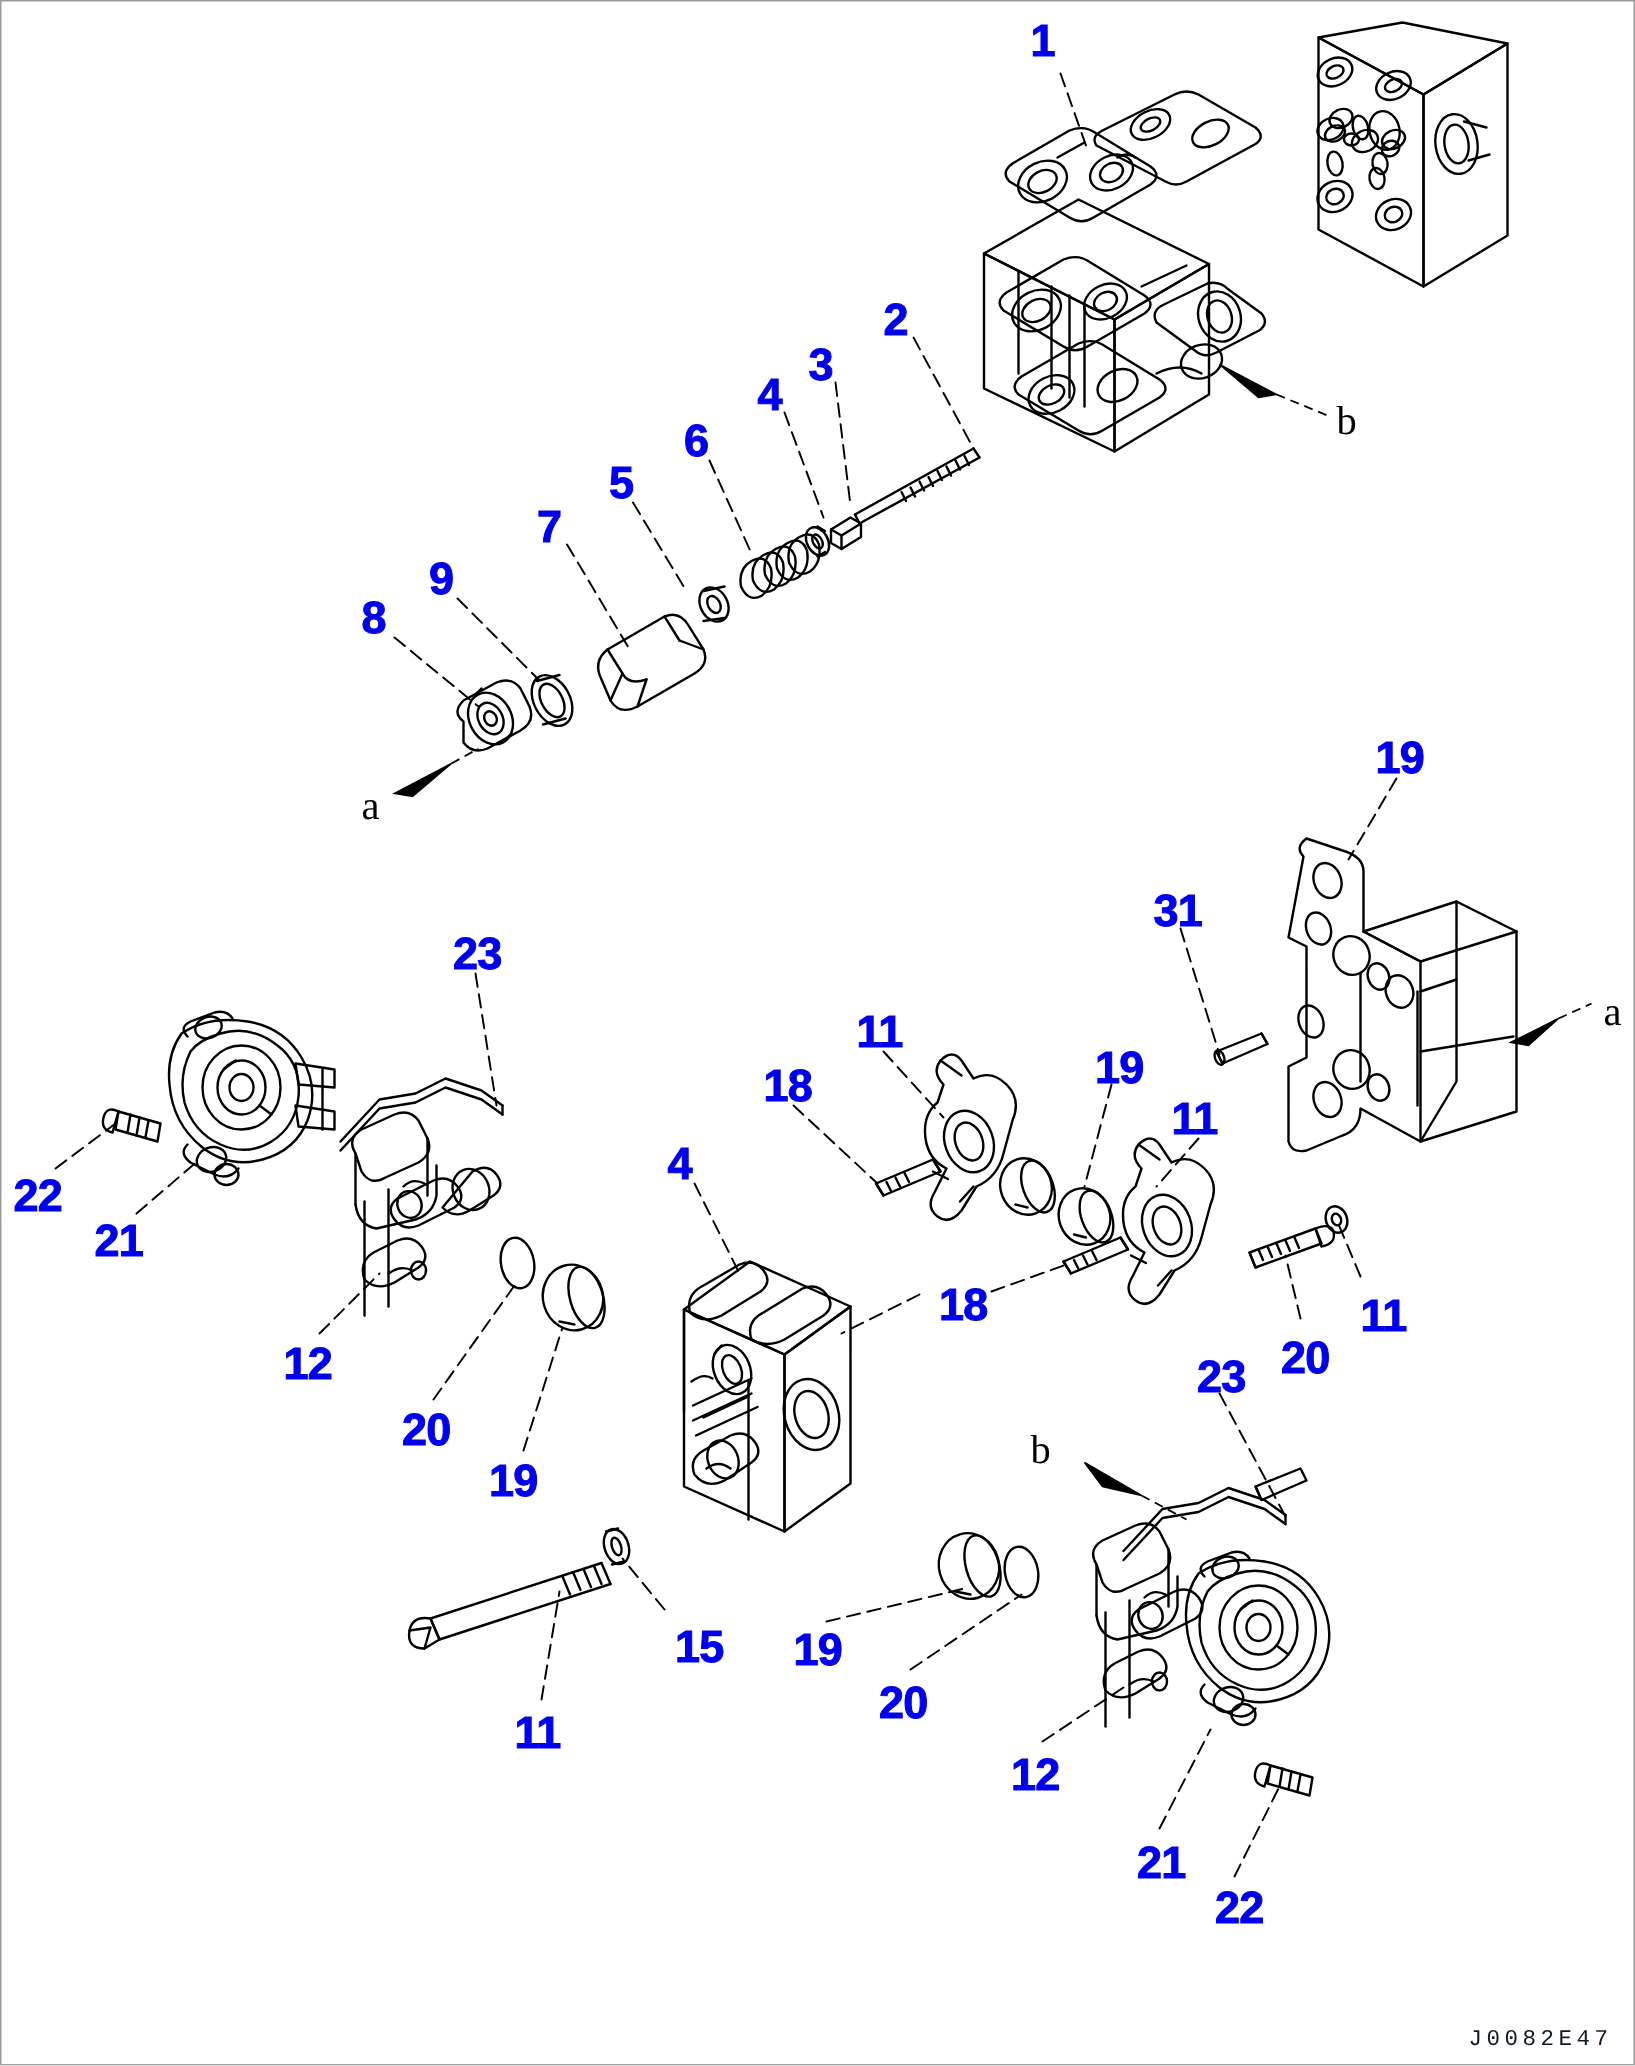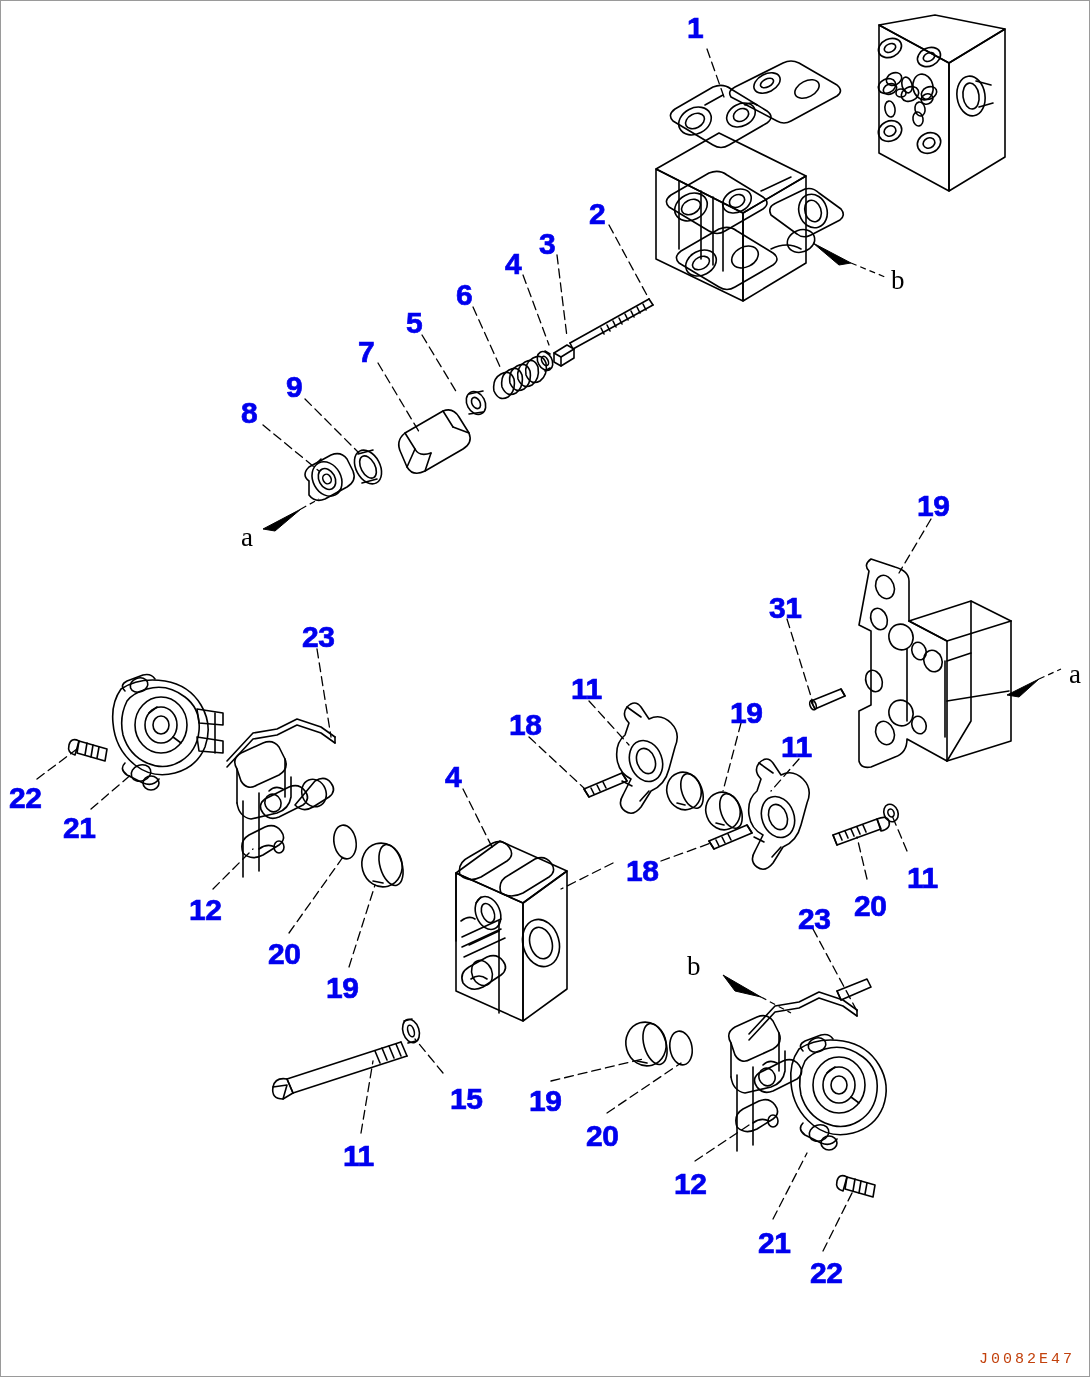--- a/index.html
+++ b/index.html
@@ -45,21 +45,21 @@
     color: #000000;
     font-family: "Liberation Serif", serif;
     font-size: 27px;
     line-height: 1;
     white-space: nowrap;
   }
   #footer-code {
     position: absolute;
     right: 14px;
     bottom: 8px;
-    color: #c2410c;
+    color: #0f172a;
     font-family: "Liberation Mono", monospace;
     font-size: 15px;
     letter-spacing: 3px;
     white-space: nowrap;
   }
 </style>
 </head>
 <body>
 
 <div id="page">

